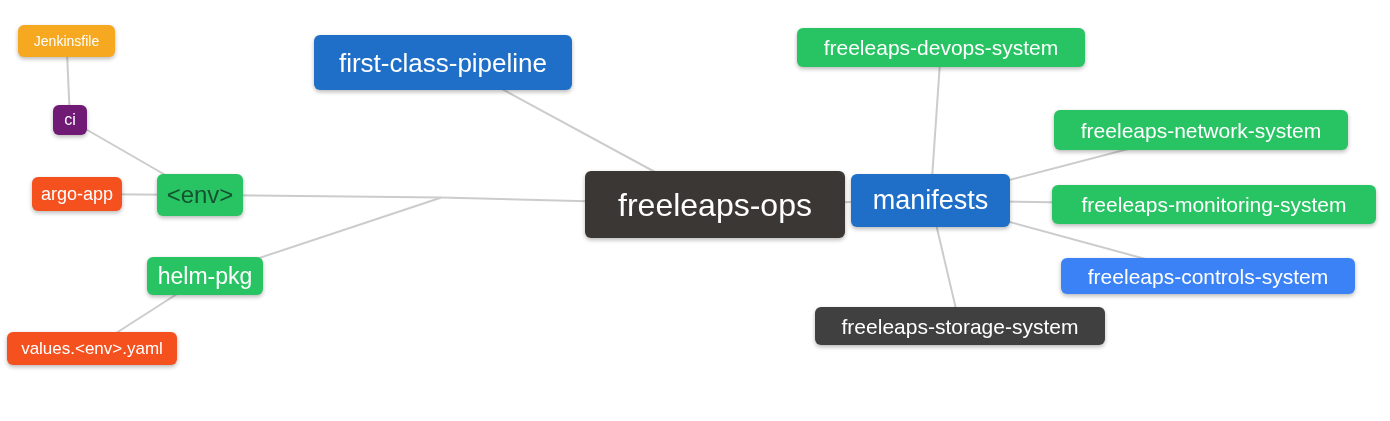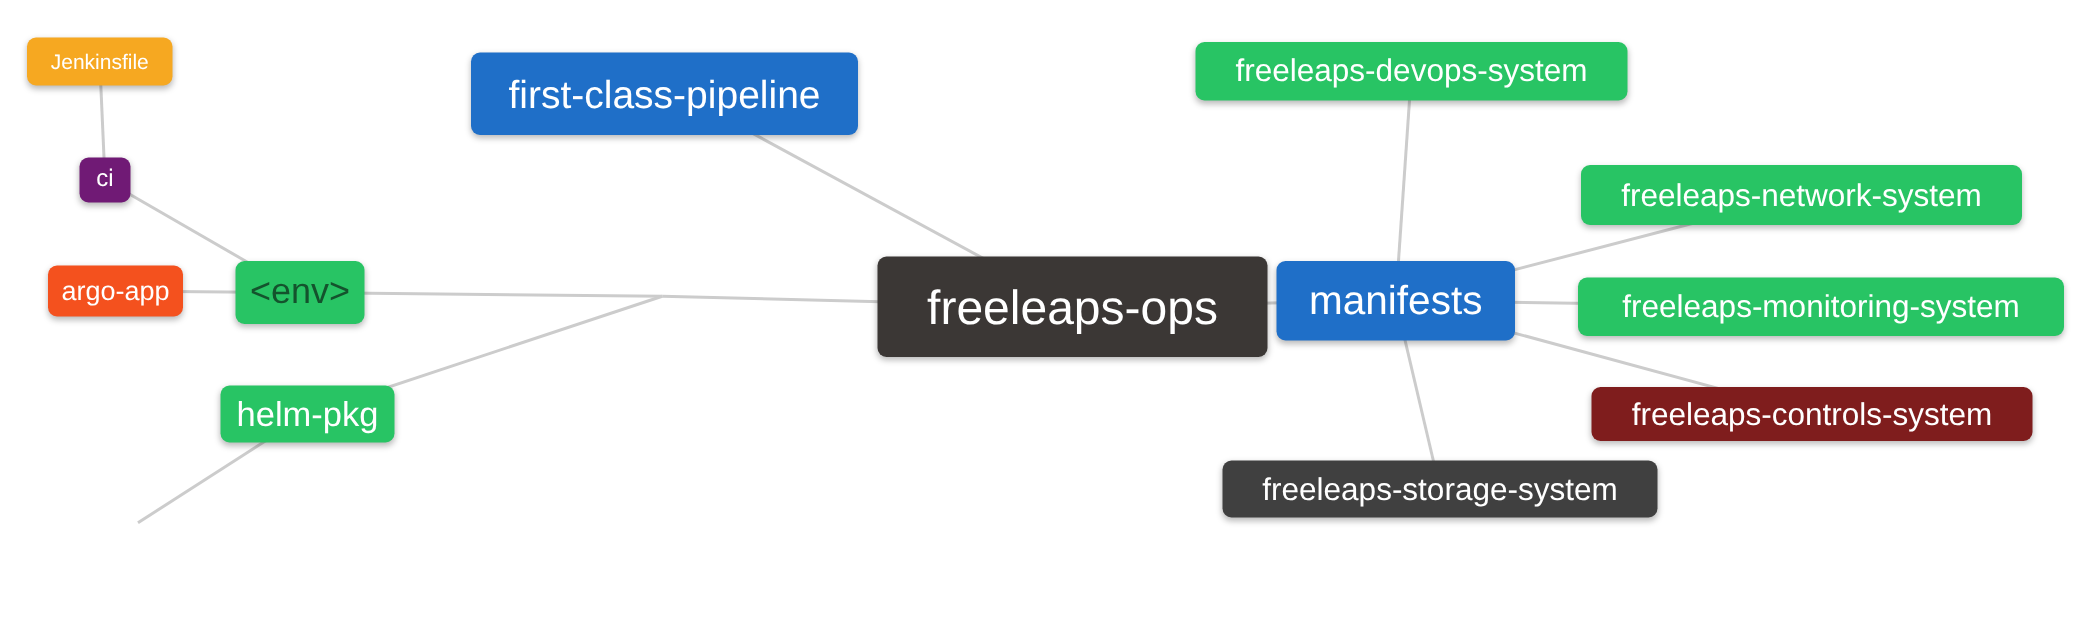--- a/index.html
+++ b/index.html
@@ -71,37 +71,40 @@
     </div>
     <div class="node" style="left: 32px; top: 177px; width: 90px; height: 34px; background: rgb(244, 81, 30); font-size: 18px; color: rgb(255, 255, 255);">
       <span>argo-app</span>
     </div>
     <div class="node" style="left: 157px; top: 174px; width: 86px; height: 42px; background: rgb(40, 196, 100); font-size: 24px; color: #14532d;">
       <span>&lt;env&gt;</span>
     </div>
     <div class="node" style="left: 147px; top: 257px; width: 116px; height: 38px; background: rgb(40, 196, 100); font-size: 23px; color: rgb(255, 255, 255);">
       <span>helm-pkg</span>
     </div>
+    <div class="node" style="left: 7px; top: 332px; width: 170px; height: 33px; background: rgb(244, 81, 30); font-size: 17px; color: rgb(255, 255, 255);">
+      <span>values.&lt;env&gt;.yaml</span>
+    </div>
     <div class="node" style="left: 314px; top: 35px; width: 258px; height: 55px; background: rgb(31, 111, 200); font-size: 26px; color: rgb(255, 255, 255);">
       <span>first-class-pipeline</span>
     </div>
     <div class="node" style="left: 585px; top: 171px; width: 260px; height: 67px; background: rgb(59, 55, 53); font-size: 32px; color: rgb(255, 255, 255);">
       <span>freeleaps-ops</span>
     </div>
     <div class="node" style="left: 851px; top: 174px; width: 159px; height: 53px; background: rgb(31, 111, 200); font-size: 27px; color: rgb(255, 255, 255);">
       <span>manifests</span>
     </div>
     <div class="node" style="left: 797px; top: 28px; width: 288px; height: 39px; background: rgb(40, 196, 100); font-size: 21px; color: rgb(255, 255, 255);">
       <span>freeleaps-devops-system</span>
     </div>
     <div class="node" style="left: 1054px; top: 110px; width: 294px; height: 40px; background: rgb(40, 196, 100); font-size: 21px; color: rgb(255, 255, 255);">
       <span>freeleaps-network-system</span>
     </div>
     <div class="node" style="left: 1052px; top: 185px; width: 324px; height: 39px; background: rgb(40, 196, 100); font-size: 21px; color: rgb(255, 255, 255);">
       <span>freeleaps-monitoring-system</span>
     </div>
-    <div class="node" style="left: 1061px; top: 258px; width: 294px; height: 36px; background: #7f1d1d; font-size: 21px; color: rgb(255, 255, 255);">
+    <div class="node" style="left: 1061px; top: 258px; width: 294px; height: 36px; background: #3b82f6; font-size: 21px; color: rgb(255, 255, 255);">
       <span>freeleaps-controls-system</span>
     </div>
     <div class="node" style="left: 815px; top: 307px; width: 290px; height: 38px; background: #404040; font-size: 21px; color: rgb(255, 255, 255);">
       <span>freeleaps-storage-system</span>
     </div>
   </div>
 
 </body></html>

